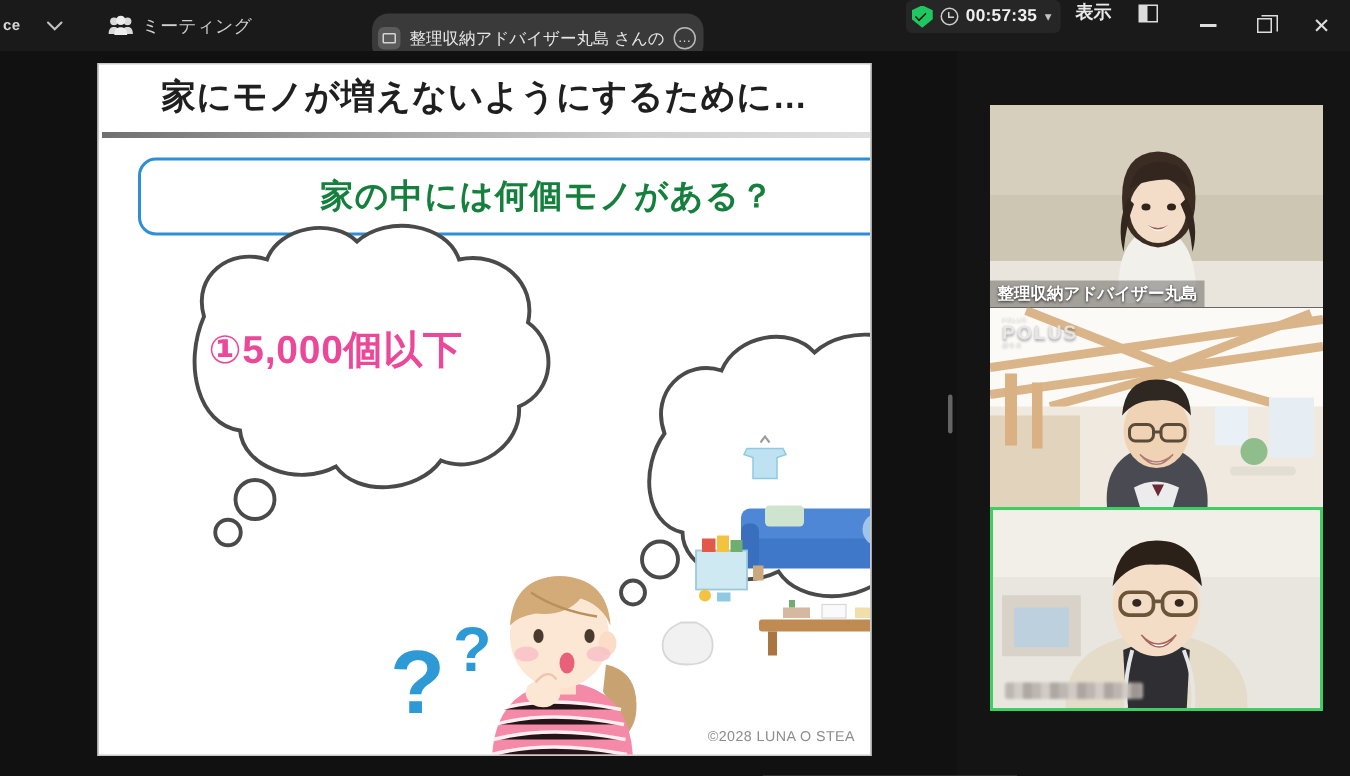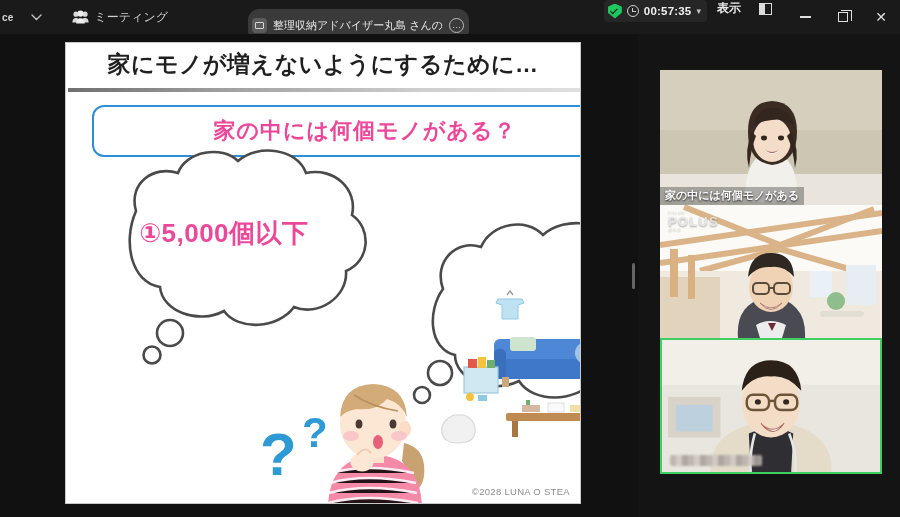--- a/index.html
+++ b/index.html
@@ -90,21 +90,21 @@
   }
   .title-rule {
     position: absolute; left: 2px; top: 45px; width: 596px; height: 4px;
     background: linear-gradient(to right, #6f6f6f 0%, #9e9e9e 25%, #cfcfcf 60%, #e8e8e8 100%);
   }
   .q-box {
     position: absolute; left: 26px; top: 62px; width: 546px; height: 52px;
     border: 2.5px solid #2e8ed6; border-radius: 12px;
     display: flex; align-items: center; justify-content: center;
   }
-  .q-box-text { color: #ec4899; font-size: 22px; font-weight: 700; letter-spacing: 1px; }
+  .q-box-text { color: #15803d; font-size: 22px; font-weight: 700; letter-spacing: 1px; }
 
   .answers {
     position: absolute; left: 73px; top: 172px; z-index: 4;
     color: #ec4899; font-weight: 700; font-size: 26px; line-height: 1.42;
     letter-spacing: .5px;
   }
 
   .copyright {
     position: absolute; right: 10px; bottom: 6px;
     color: #8c8c8c; font-size: 9.5px; letter-spacing: .3px;
@@ -373,21 +373,21 @@
         <path d="M88 62 q0 -30 24 -31 q25 1 25 31 q0 30 -25 33 q-24 -3 -24 -33 z" fill="#3a2c23"></path>
         <ellipse cx="112" cy="70" rx="19" ry="22" fill="#f3dcc8"></ellipse>
         <path d="M93 56 q4 -18 20 -18 q18 0 21 18 q-8 -8 -22 -6 q-12 1 -19 6 z" fill="#32261e"></path>
         <path d="M131 62 q9 18 4 36 q-2 -20 -8 -32 z" fill="#32261e"></path>
         <path d="M92 62 q-8 18 -3 36 q2 -20 7 -32 z" fill="#32261e"></path>
         <ellipse cx="104" cy="68" rx="3" ry="2.4" fill="#30241c"></ellipse>
         <ellipse cx="121" cy="68" rx="3" ry="2.4" fill="#30241c"></ellipse>
         <path d="M105 80 q7 7 14 0 q-7 4 -14 0 z" fill="#a45a52"></path>
         <path d="M104 79 q8 8 16 0 q-8 10 -16 0 z" fill="#ffffff"></path>
       </svg>
-      <span class="tile-name">家の中には何個モノがある</span>
+      <span class="tile-name">整理収納アドバイザー丸島</span>
     </div>
 
     <div class="tile t2">
       <svg class="cam" viewBox="0 0 222 133" preserveAspectRatio="none">
         <rect width="222" height="133" fill="#f4f2ee"></rect>
         <rect y="0" width="222" height="70" fill="#fbfaf7"></rect>
         <g stroke="#d9b183" stroke-width="6" opacity=".95">
           <path d="M0 40 L222 8"></path>
             <path d="M0 58 L222 26"></path>
           <path d="M24 2 L120 40"></path>

